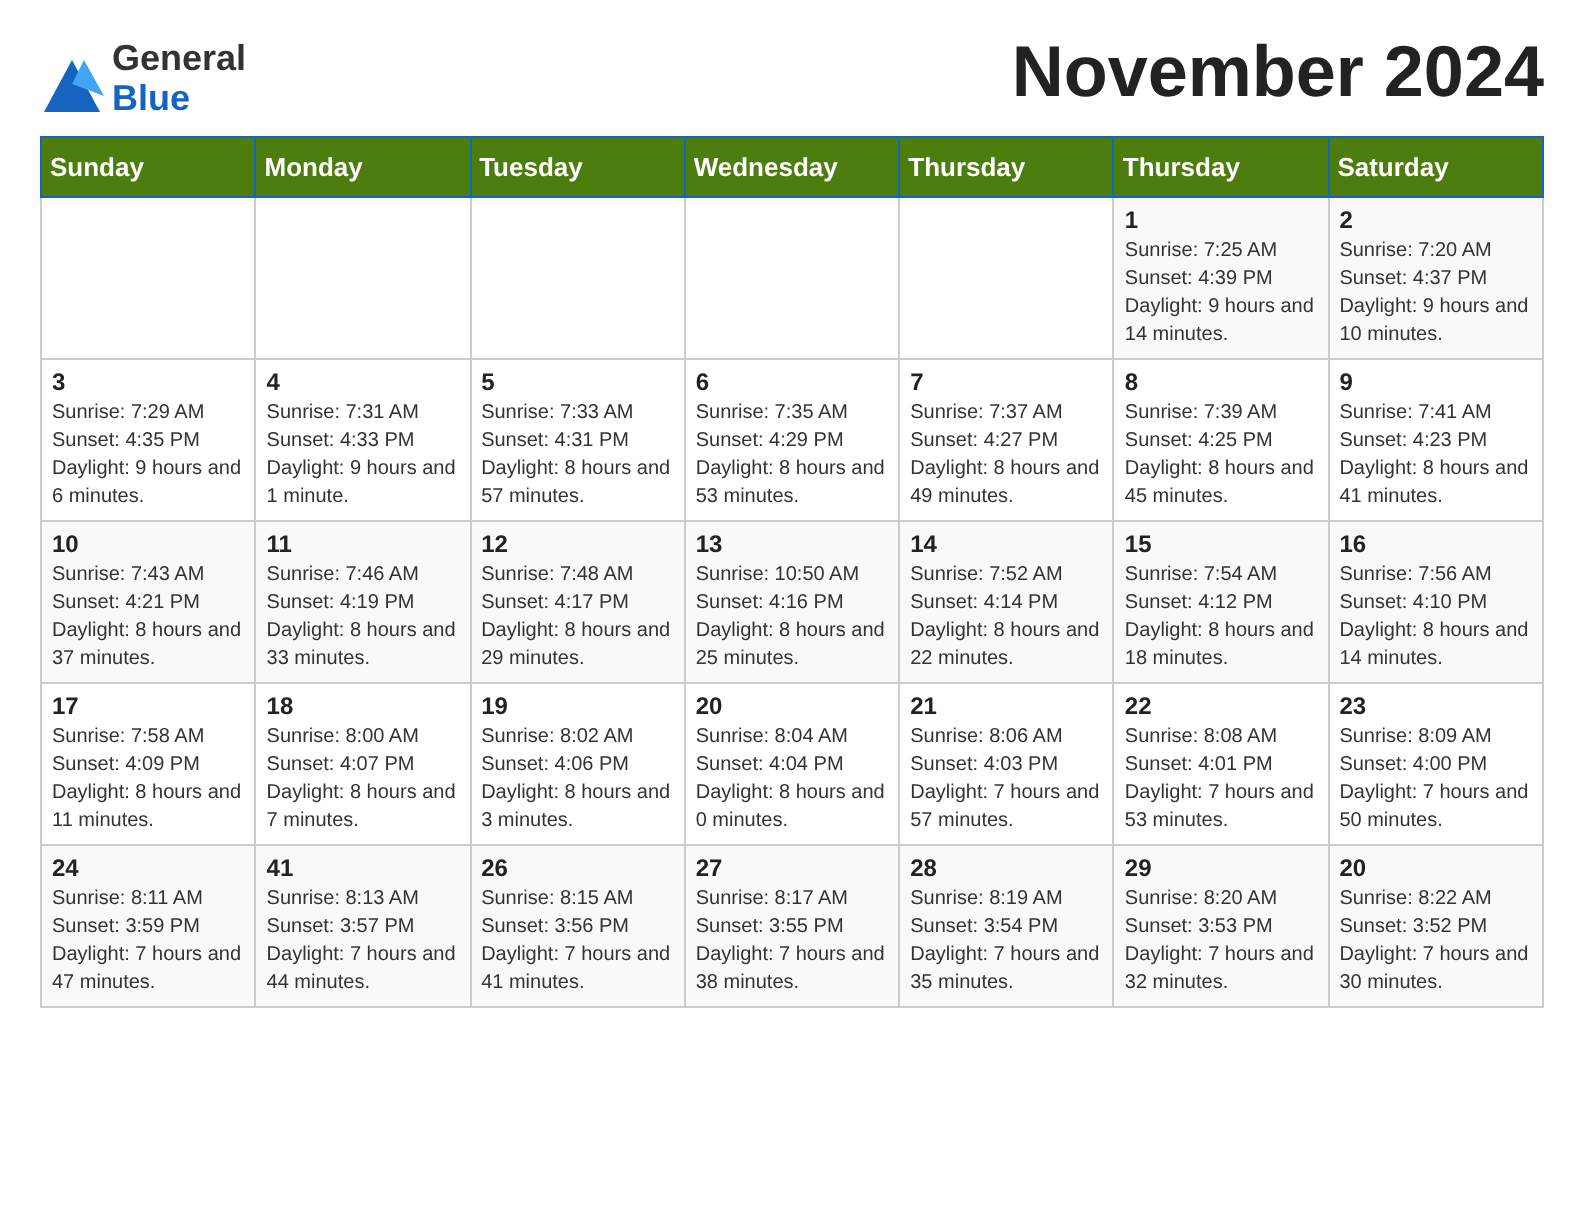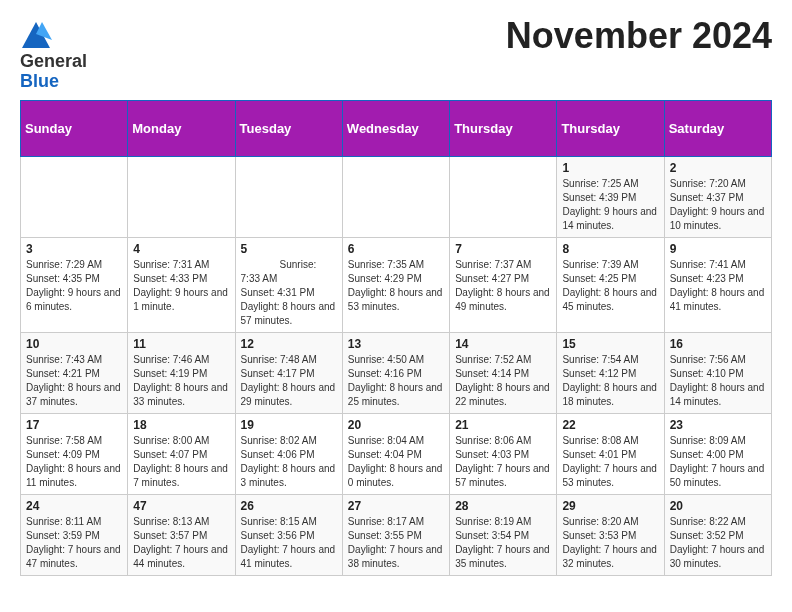--- a/index.html
+++ b/index.html
@@ -15,23 +15,22 @@
       padding: 16px 20px 10px 20px;
     }
     .header {
       display: flex;
       align-items: flex-start;
       justify-content: space-between;
       margin-bottom: 8px;
     }
     .logo {
       display: flex;
-      align-items: flex-start;
+      align-items: flex-end;
       margin-top: 4px;
-      flex-direction: column;
     }
     .logo-text {
       display: flex;
       flex-direction: column;
       line-height: 1.1;
     }
     .logo-general {
       font-size: 18px;
       font-weight: bold;
       color: #333;
@@ -59,25 +58,25 @@
       font-size: 16px;
       color: #444;
       margin-top: 2px;
     }
     table {
       width: 100%;
       border-collapse: collapse;
       table-layout: fixed;
     }
     thead tr th {
-      background: #a21caf;
+      background: #4d7c0f;
       color: #fff;
       font-size: 13px;
       font-weight: bold;
-      padding: 20px 4px;
+      padding: 7px 4px;
       text-align: left;
       border: 1px solid #1565c0;
     }
     tbody tr td {
       border: 1px solid #ccc;
       vertical-align: top;
       padding: 4px 5px;
       font-size: 10.5px;
       color: #222;
       height: 80px;
@@ -147,21 +146,21 @@
 Sunset: 4:37 PM
 Daylight: 9 hours and 10 minutes.</span></td>
         </tr>
         <tr>
           <td><span class="day-number">3</span><span class="day-info" style="white-space: pre-line;">Sunrise: 7:29 AM
 Sunset: 4:35 PM
 Daylight: 9 hours and 6 minutes.</span></td>
           <td><span class="day-number">4</span><span class="day-info" style="white-space: pre-line;">Sunrise: 7:31 AM
 Sunset: 4:33 PM
 Daylight: 9 hours and 1 minute.</span></td>
-          <td><span class="day-number">5</span><span class="day-info" style="white-space: pre-line; margin-left: 39px;">Sunrise: 7:33 AM
+          <td><span class="day-number">5</span><span class="day-info" style="white-space: pre-line;">Sunrise: 7:33 AM
 Sunset: 4:31 PM
 Daylight: 8 hours and 57 minutes.</span></td>
           <td><span class="day-number">6</span><span class="day-info" style="white-space: pre-line;">Sunrise: 7:35 AM
 Sunset: 4:29 PM
 Daylight: 8 hours and 53 minutes.</span></td>
           <td><span class="day-number">7</span><span class="day-info" style="white-space: pre-line;">Sunrise: 7:37 AM
 Sunset: 4:27 PM
 Daylight: 8 hours and 49 minutes.</span></td>
           <td><span class="day-number">8</span><span class="day-info" style="white-space: pre-line;">Sunrise: 7:39 AM
 Sunset: 4:25 PM
@@ -173,21 +172,21 @@
         <tr>
           <td><span class="day-number">10</span><span class="day-info" style="white-space: pre-line;">Sunrise: 7:43 AM
 Sunset: 4:21 PM
 Daylight: 8 hours and 37 minutes.</span></td>
           <td><span class="day-number">11</span><span class="day-info" style="white-space: pre-line;">Sunrise: 7:46 AM
 Sunset: 4:19 PM
 Daylight: 8 hours and 33 minutes.</span></td>
           <td><span class="day-number">12</span><span class="day-info" style="white-space: pre-line;">Sunrise: 7:48 AM
 Sunset: 4:17 PM
 Daylight: 8 hours and 29 minutes.</span></td>
-          <td><span class="day-number">13</span><span class="day-info" style="white-space: pre-line;">Sunrise: 4:50 AM
+          <td><span class="day-number">13</span><span class="day-info" style="white-space: pre-line;">Sunrise: 10:50 AM
 Sunset: 4:16 PM
 Daylight: 8 hours and 25 minutes.</span></td>
           <td><span class="day-number">14</span><span class="day-info" style="white-space: pre-line;">Sunrise: 7:52 AM
 Sunset: 4:14 PM
 Daylight: 8 hours and 22 minutes.</span></td>
           <td><span class="day-number">15</span><span class="day-info" style="white-space: pre-line;">Sunrise: 7:54 AM
 Sunset: 4:12 PM
 Daylight: 8 hours and 18 minutes.</span></td>
           <td><span class="day-number">16</span><span class="day-info" style="white-space: pre-line;">Sunrise: 7:56 AM
 Sunset: 4:10 PM
@@ -213,21 +212,21 @@
 Sunset: 4:01 PM
 Daylight: 7 hours and 53 minutes.</span></td>
           <td><span class="day-number">23</span><span class="day-info" style="white-space: pre-line; margin-top: 32px;">Sunrise: 8:09 AM
 Sunset: 4:00 PM
 Daylight: 7 hours and 50 minutes.</span></td>
         </tr>
         <tr>
           <td><span class="day-number">24</span><span class="day-info" style="white-space: pre-line;">Sunrise: 8:11 AM
 Sunset: 3:59 PM
 Daylight: 7 hours and 47 minutes.</span></td>
-          <td><span class="day-number">47</span><span class="day-info" style="white-space: pre-line; margin-top: 48px;">Sunrise: 8:13 AM
+          <td><span class="day-number">41</span><span class="day-info" style="white-space: pre-line; margin-top: 48px;">Sunrise: 8:13 AM
 Sunset: 3:57 PM
 Daylight: 7 hours and 44 minutes.</span></td>
           <td><span class="day-number">26</span><span class="day-info" style="white-space: pre-line;">Sunrise: 8:15 AM
 Sunset: 3:56 PM
 Daylight: 7 hours and 41 minutes.</span></td>
           <td><span class="day-number">27</span><span class="day-info" style="white-space: pre-line;">Sunrise: 8:17 AM
 Sunset: 3:55 PM
 Daylight: 7 hours and 38 minutes.</span></td>
           <td><span class="day-number">28</span><span class="day-info" style="white-space: pre-line;">Sunrise: 8:19 AM
 Sunset: 3:54 PM

